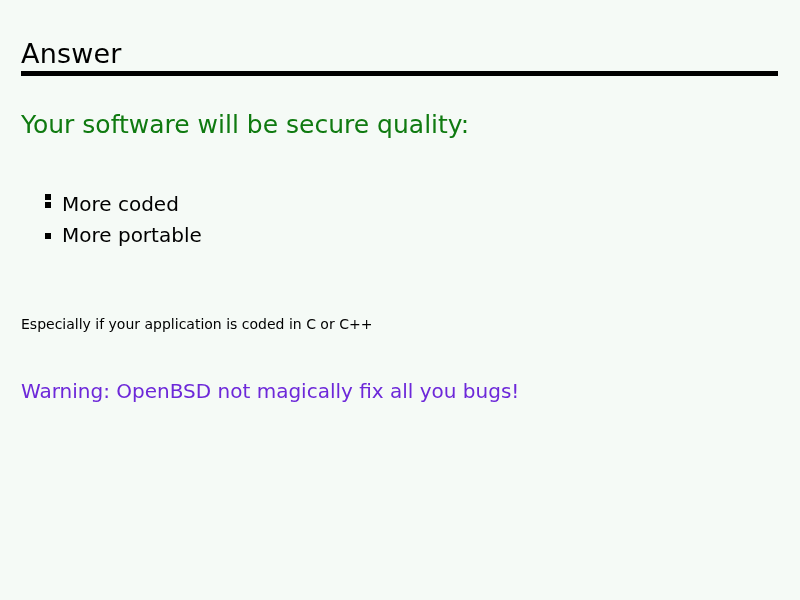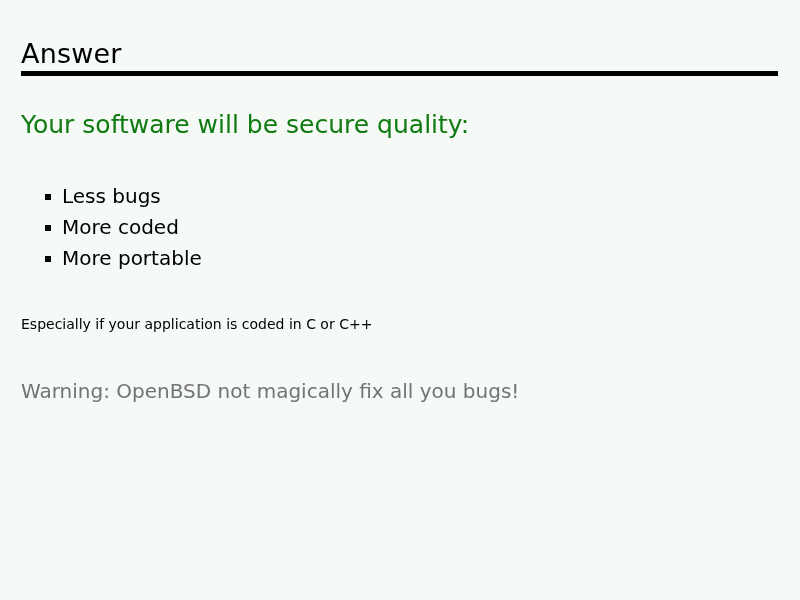--- a/index.html
+++ b/index.html
@@ -104,42 +104,41 @@
     color: #000000;
     white-space: nowrap;
   }
 
   .warning-line {
     position: absolute;
     left: 21px;
     top: 379px;
     font-size: 20px;
     line-height: 24px;
-    color: #737373;
+    color: #6d28d9;
     white-space: nowrap;
   }
 </style>
 </head>
 <body>
 
 <div class="slide">
 
   <div class="title-block">
     <div class="slide-title">Answer</div>
     <div class="title-rule"></div>
   </div>
 
   <div class="body-area">
 
     <div class="headline">Your software will be secure quality:</div>
 
     <ul class="bullet-list">
       <li class="bullet-item">
         <span class="bullet-marker"></span>
-        <span>Less bugs</span>
       </li>
       <li class="bullet-item">
         <span class="bullet-marker"></span>
         <span>More coded</span>
       </li>
       <li class="bullet-item">
         <span class="bullet-marker"></span>
         <span>More portable</span>
       </li>
     </ul>

